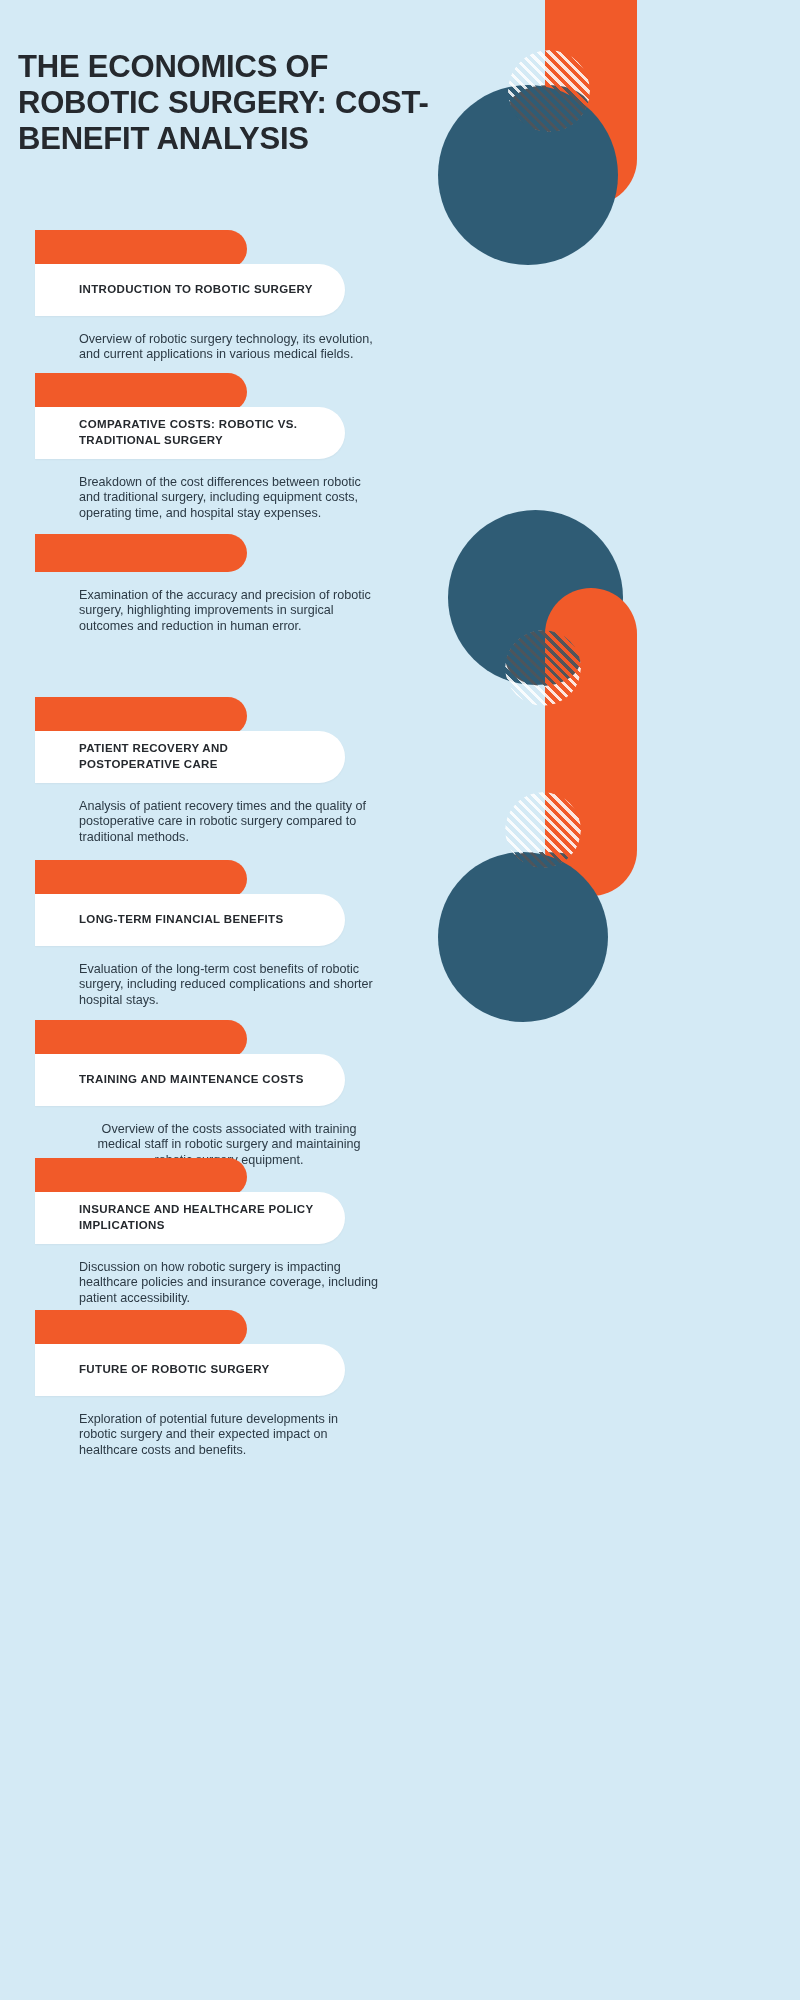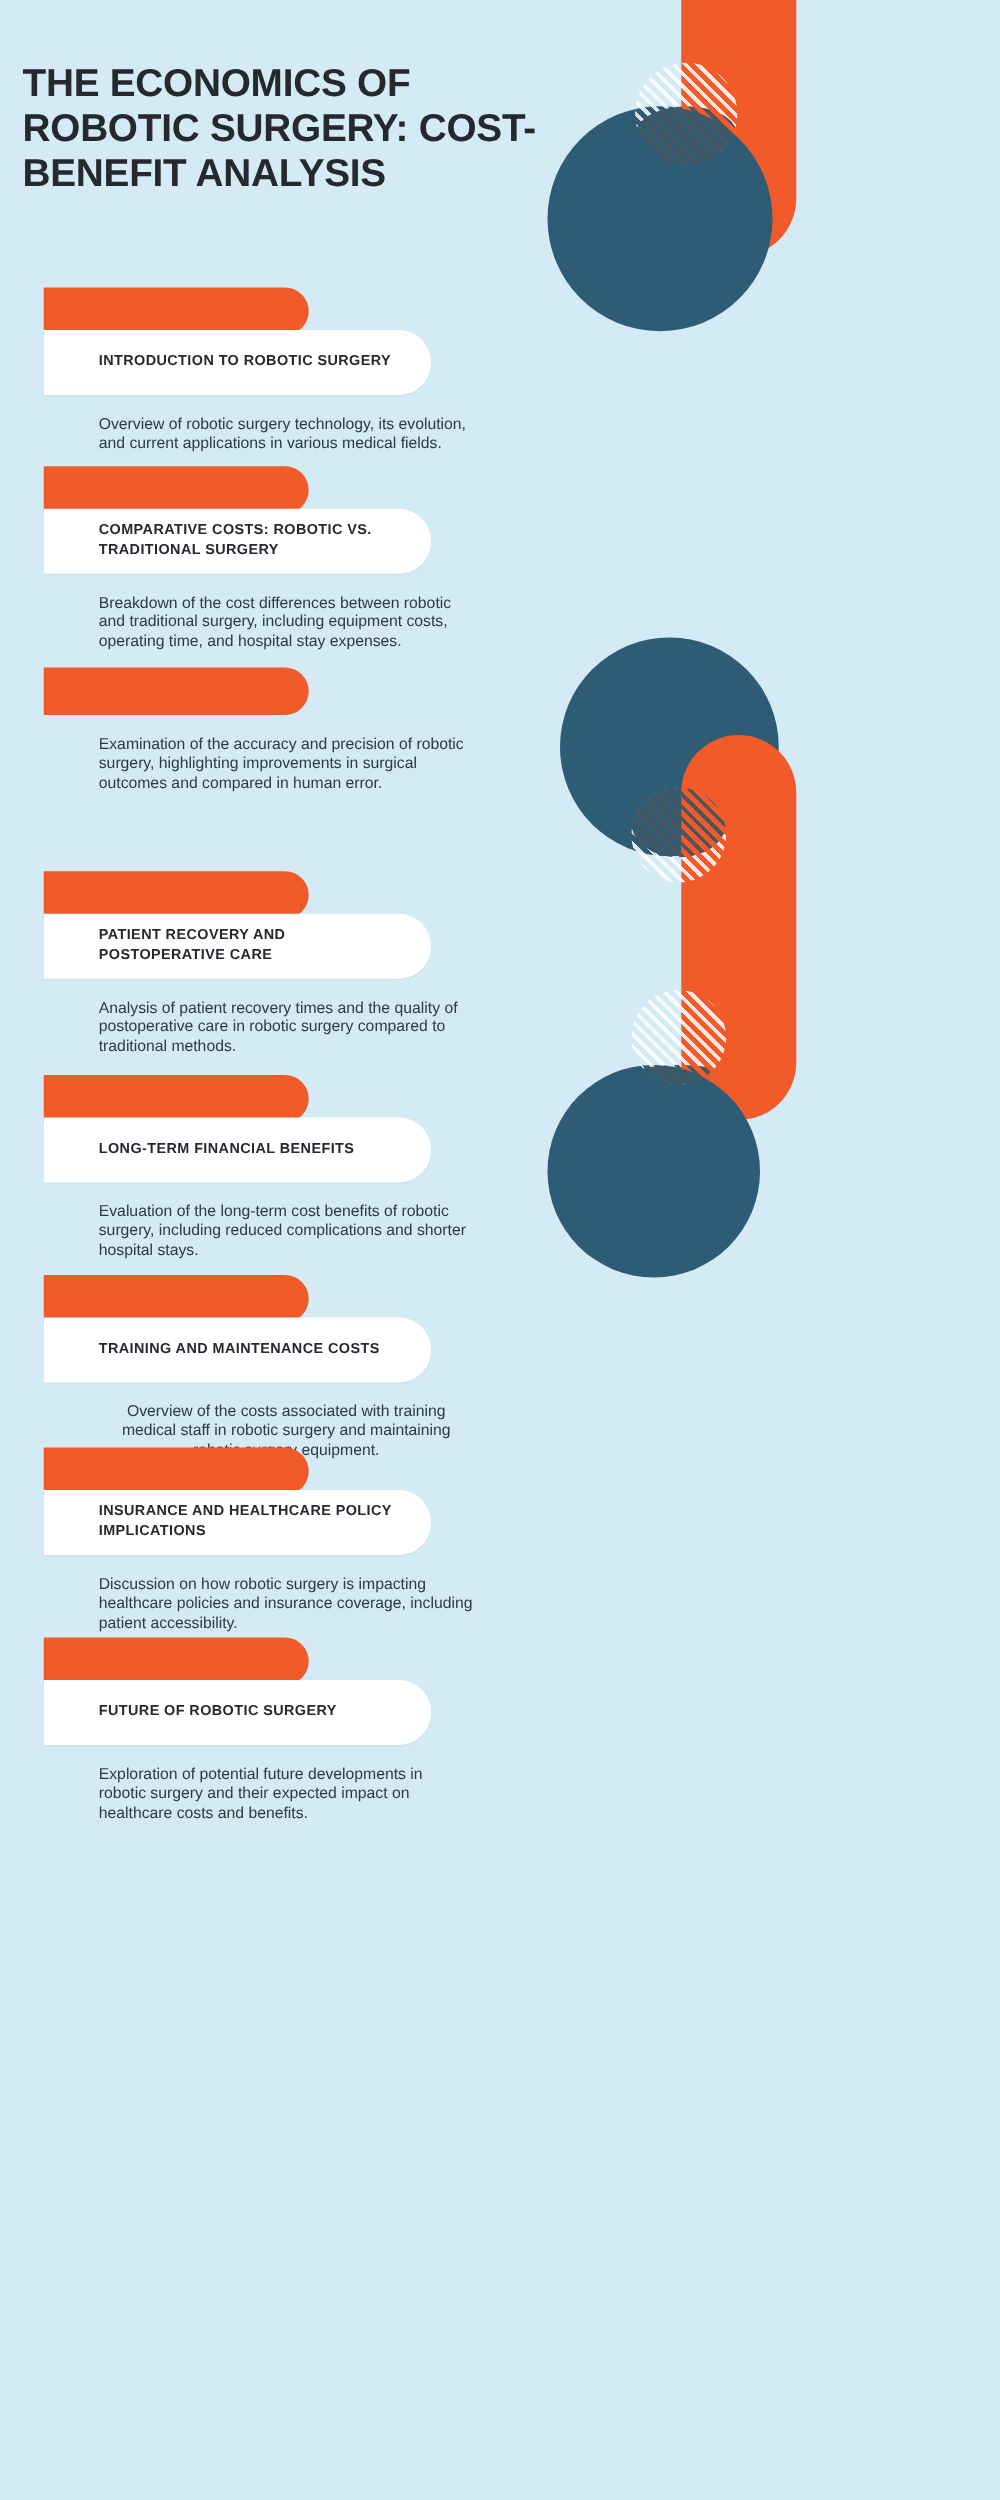--- a/index.html
+++ b/index.html
@@ -150,21 +150,21 @@
   <div class="section" style="top:373px;">
     <div class="tab"></div>
     <div class="card" style="width:310px;margin-top:-4px;align-items:center;">
       <div class="card-title">COMPARATIVE COSTS: ROBOTIC VS. TRADITIONAL SURGERY</div>
     </div>
     <div class="body-text">Breakdown of the cost differences between robotic and traditional surgery, including equipment costs, operating time, and hospital stay expenses.</div>
   </div>
 
   <div class="section" style="top:534px;">
     <div class="tab"></div>
-    <div class="body-text">Examination of the accuracy and precision of robotic surgery, highlighting improvements in surgical outcomes and compared in human error.</div>
+    <div class="body-text">Examination of the accuracy and precision of robotic surgery, highlighting improvements in surgical outcomes and reduction in human error.</div>
   </div>
 
   <div class="section" style="top:697px;">
     <div class="tab"></div>
     <div class="card" style="width:310px;margin-top:-4px;">
       <div class="card-title">PATIENT RECOVERY AND POSTOPERATIVE CARE</div>
     </div>
     <div class="body-text">Analysis of patient recovery times and the quality of postoperative care in robotic surgery compared to traditional methods.</div>
   </div>
 

